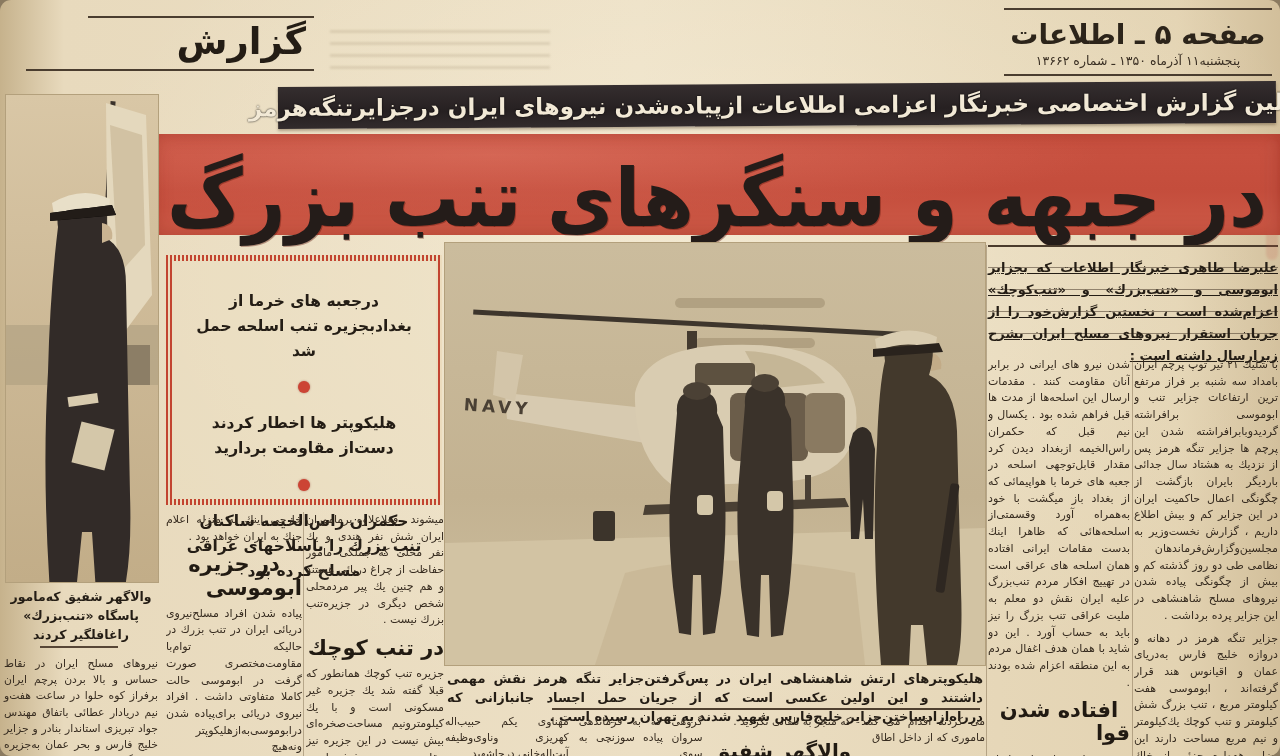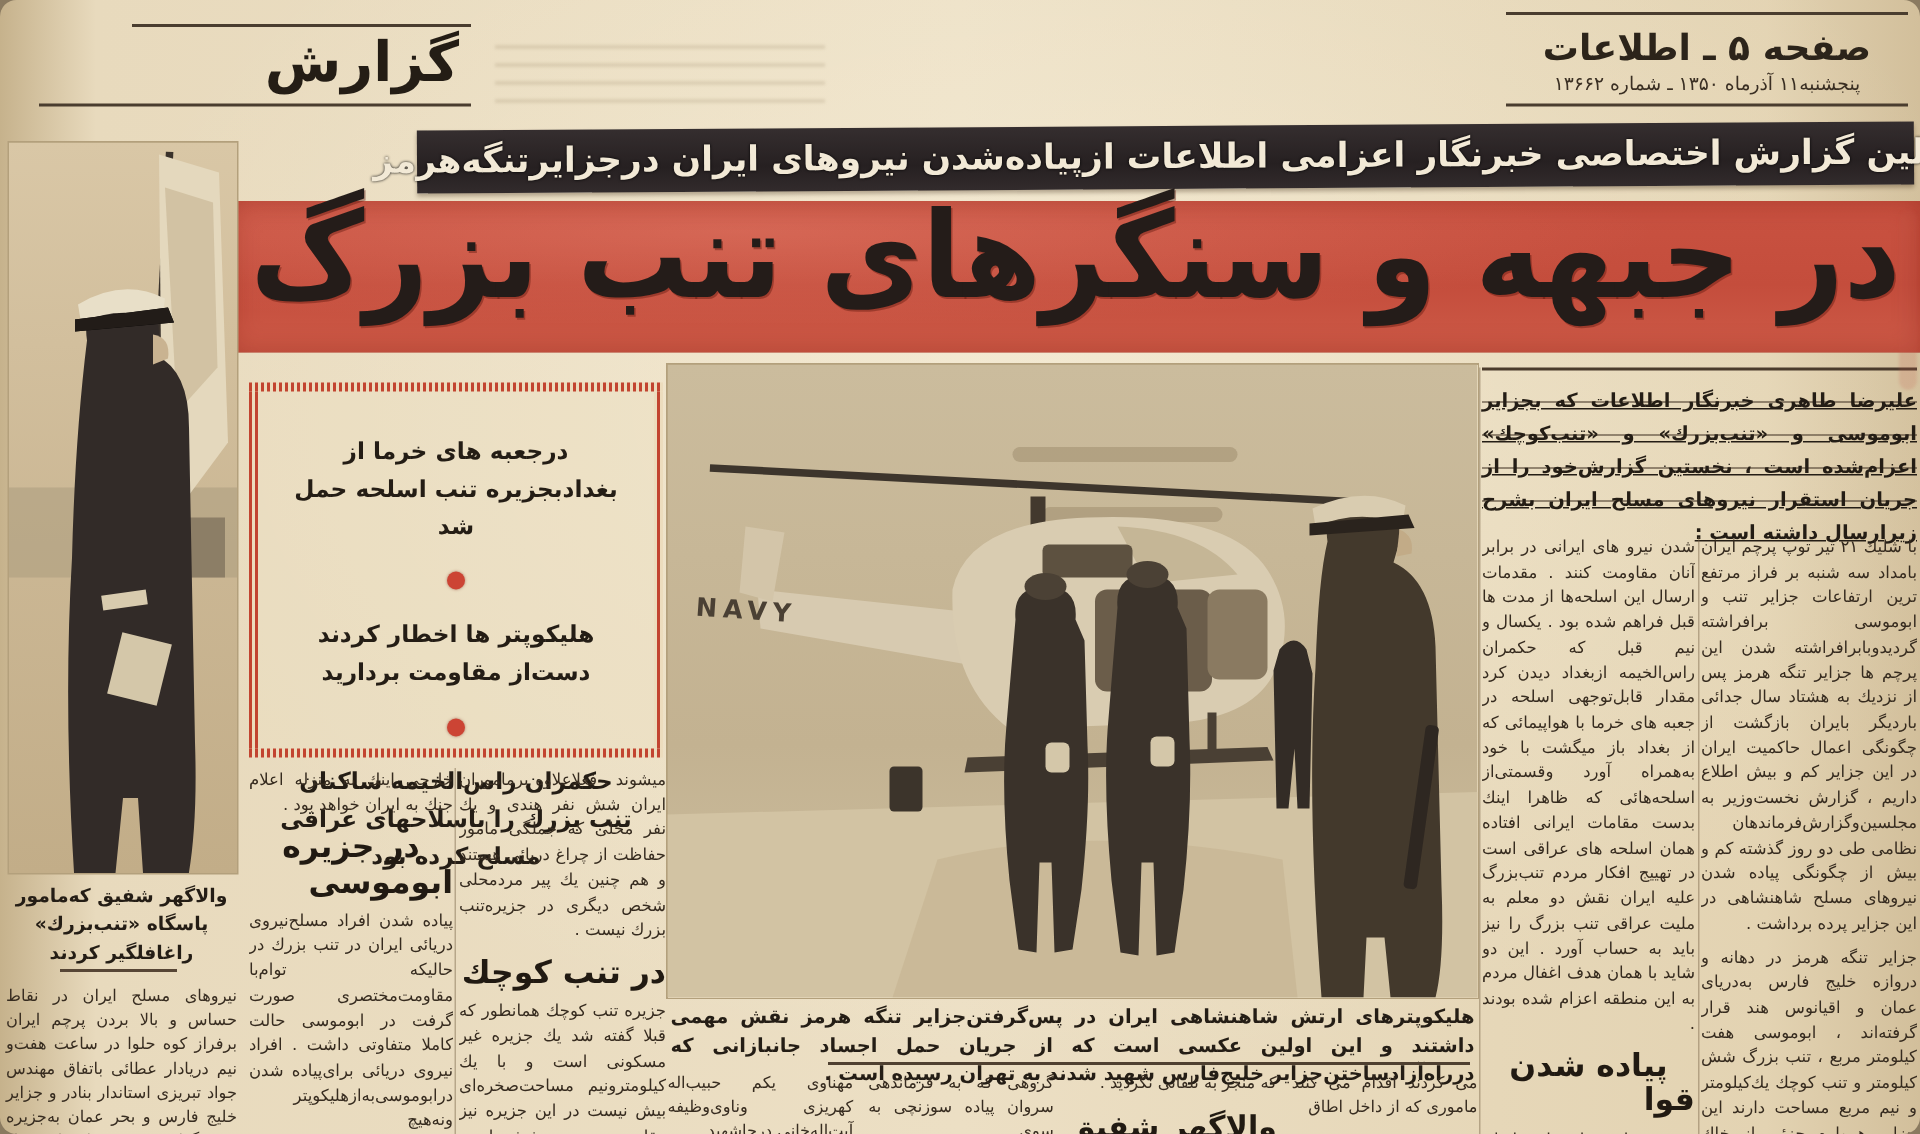--- a/index.html
+++ b/index.html
@@ -20,37 +20,37 @@
     direction:rtl;
     border-radius:11px;
   }
   
   .section-head{position:absolute;top:16px;left:26px;width:288px;}
   .section-head .rule-top{height:2px;background:#4a3d2f;margin:0 0 2px 62px;}
   .section-head .label{font-size:37px;font-weight:bold;color:#23澄1b;color:#241d15;padding:2px 8px 4px 6px;line-height:1.1;}
   .section-head .rule-bot{height:2px;background:#4a3d2f;margin-top:2px;}
   .paper-head{position:absolute;top:8px;right:8px;width:268px;text-align:center;}
   .paper-head .rule{height:2px;background:#4a3d2f;}
-  .paper-head .line1{font-size:24px;font-weight:bold;margin:8px 0 2px;color:#2c241a;}
+  .paper-head .line1{font-size:28px;font-weight:bold;margin:8px 0 2px;color:#2c241a;}
   .paper-head .line2{font-size:12.5px;font-weight:normal;color:#3a2f23;margin-bottom:6px;letter-spacing:.3px;}
   
   .kicker{
     position:absolute;top:84px;right:4px;left:278px;height:42px;
     background:linear-gradient(180deg,#352e2f,#262021 60%,#322b2c);
     display:flex;align-items:center;justify-content:center;
     transform:rotate(-.35deg);box-shadow:0 2px 3px rgba(60,40,20,.35);
   }
   .kicker span{color:#f2e9d6;font-size:23px;font-weight:bold;white-space:nowrap;text-shadow:0 0 2px #000;}
   
   .headline{
     position:absolute;top:134px;right:0;left:154px;height:101px;
     background:
       radial-gradient(ellipse at 30% 20%, rgba(255,170,150,.25), rgba(0,0,0,0) 55%),
       linear-gradient(180deg,#c95241 0,#c44d3c 55%,#cd5a47 100%);
-    display:flex;align-items:flex-start;justify-content:center;
+    display:flex;align-items:flex-end;justify-content:center;
     box-shadow:inset 0 0 18px rgba(120,20,10,.35);
   }
   .headline span{
     font-size:74px;font-weight:800;color:#241c19;line-height:1;
     transform:scaleY(1.08);text-shadow:1px 1px 0 rgba(90,20,10,.4);white-space:nowrap;
   }
   
   .officer-photo{position:absolute;top:95px;left:6px;width:152px;height:487px;box-shadow:0 0 0 1px #b3a07c;}
   .sidebar-caption{position:absolute;top:588px;left:2px;width:158px;font-size:12.5px;font-weight:bold;text-align:center;line-height:1.5;color:#241d15;}
   .sidebar-caption-rule{position:absolute;top:646px;left:40px;width:78px;height:2px;background:#574636;}
@@ -246,21 +246,21 @@
   </div>
 
   <div class="lead">علیرضا طاهری خبرنگار اطلاعات که بجزایر ابوموسی و «تنب‌بزرك» و «تنب‌کوچك» اعزام‌شده است ، نخستین گزارش‌خود را از جریان استقرار نیروهای مسلح ایران بشرح زیرارسال داشته است :</div>
 
   <div class="col col-c">
     <p>با شلیك ۲۱ تیر توپ پرچم ایران بامداد سه شنبه بر فراز مرتفع ترین ارتفاعات جزایر تنب و ابوموسی برافراشته گردیدوبابرافراشته شدن این پرچم ها جزایر تنگه هرمز پس از نزدیك به هشتاد سال جدائی باردیگر بایران بازگشت از چگونگی اعمال حاکمیت ایران در این جزایر کم و بیش اطلاع داریم ، گزارش نخست‌وزیر به مجلسین‌وگزارش‌فرماندهان نظامی طی دو روز گذشته کم و بیش از چگونگی پیاده شدن نیروهای مسلح شاهنشاهی در این جزایر پرده برداشت .</p>
     <p>جزایر تنگه هرمز در دهانه و دروازه خلیج فارس به‌دریای عمان و اقیانوس هند قرار گرفته‌اند ، ابوموسی هفت کیلومتر مربع ، تنب بزرگ شش کیلومتر و تنب کوچك یك‌کیلومتر و نیم مربع مساحت دارند این جزایر همواره جزئی از خاك ایران بودند . صرف نظر از جدائی این جزایر ازایران رفت و آمد اهالی بنادر وجزایر جنوب ایران به ابوموسی وتنب بزرگ امری دائمی بود . بخصوص رابطه میان تنب بزرگ و بندرلنگه</p>
   </div>
   <div class="col col-d">
     <p>شدن نیرو های ایرانی در برابر آنان مقاومت کنند . مقدمات ارسال این اسلحه‌ها از مدت ها قبل فراهم شده بود . یکسال و نیم قبل که حکمران راس‌الخیمه ازبغداد دیدن کرد مقدار قابل‌توجهی اسلحه در جعبه های خرما با هواپیمائی که از بغداد باز میگشت با خود به‌همراه آورد وقسمتی‌از اسلحه‌هائی که ظاهرا اینك بدست مقامات ایرانی افتاده همان اسلحه های عراقی است در تهییج افکار مردم تنب‌بزرگ علیه ایران نقش دو معلم به ملیت عراقی تنب بزرگ را نیز باید به حساب آورد . این دو شاید با همان هدف اغفال مردم به این منطقه اعزام شده بودند .</p>
-    <h3>پیاده شدن قوا</h3>
+    <h3>افتاده شدن قوا</h3>
     <p>نیروی دریائی شاهنشاهی ایران در اعمال حاکمیت‌ایران بر جزیره تنب بزرگ سه شهید داد . و علت شهادت این سه نفر همان اغفال ماموران ومردم جزیره بوسیله عوامل شیخ راس‌الخیمه بود . دقایقی چند از ساعت شش بامداد نگذشته بودکه هلیکوپتر</p>
   </div>
 
   <div class="vsep" style="top:358px;right:147px;height:398px;"></div>
   <div class="vsep" style="top:245px;right:293px;height:511px;"></div>
   <div class="vsep" style="top:512px;right:976px;height:244px;"></div>
 
   <div class="smudge" style="top:140px;right:2px;width:12px;height:120px;background:#c3584a;border-radius:6px;"></div>
   <div class="smudge" style="top:30px;left:330px;width:220px;height:40px;background:repeating-linear-gradient(to bottom,#8a7757 0 3px,transparent 3px 12px);"></div>
 </div>

